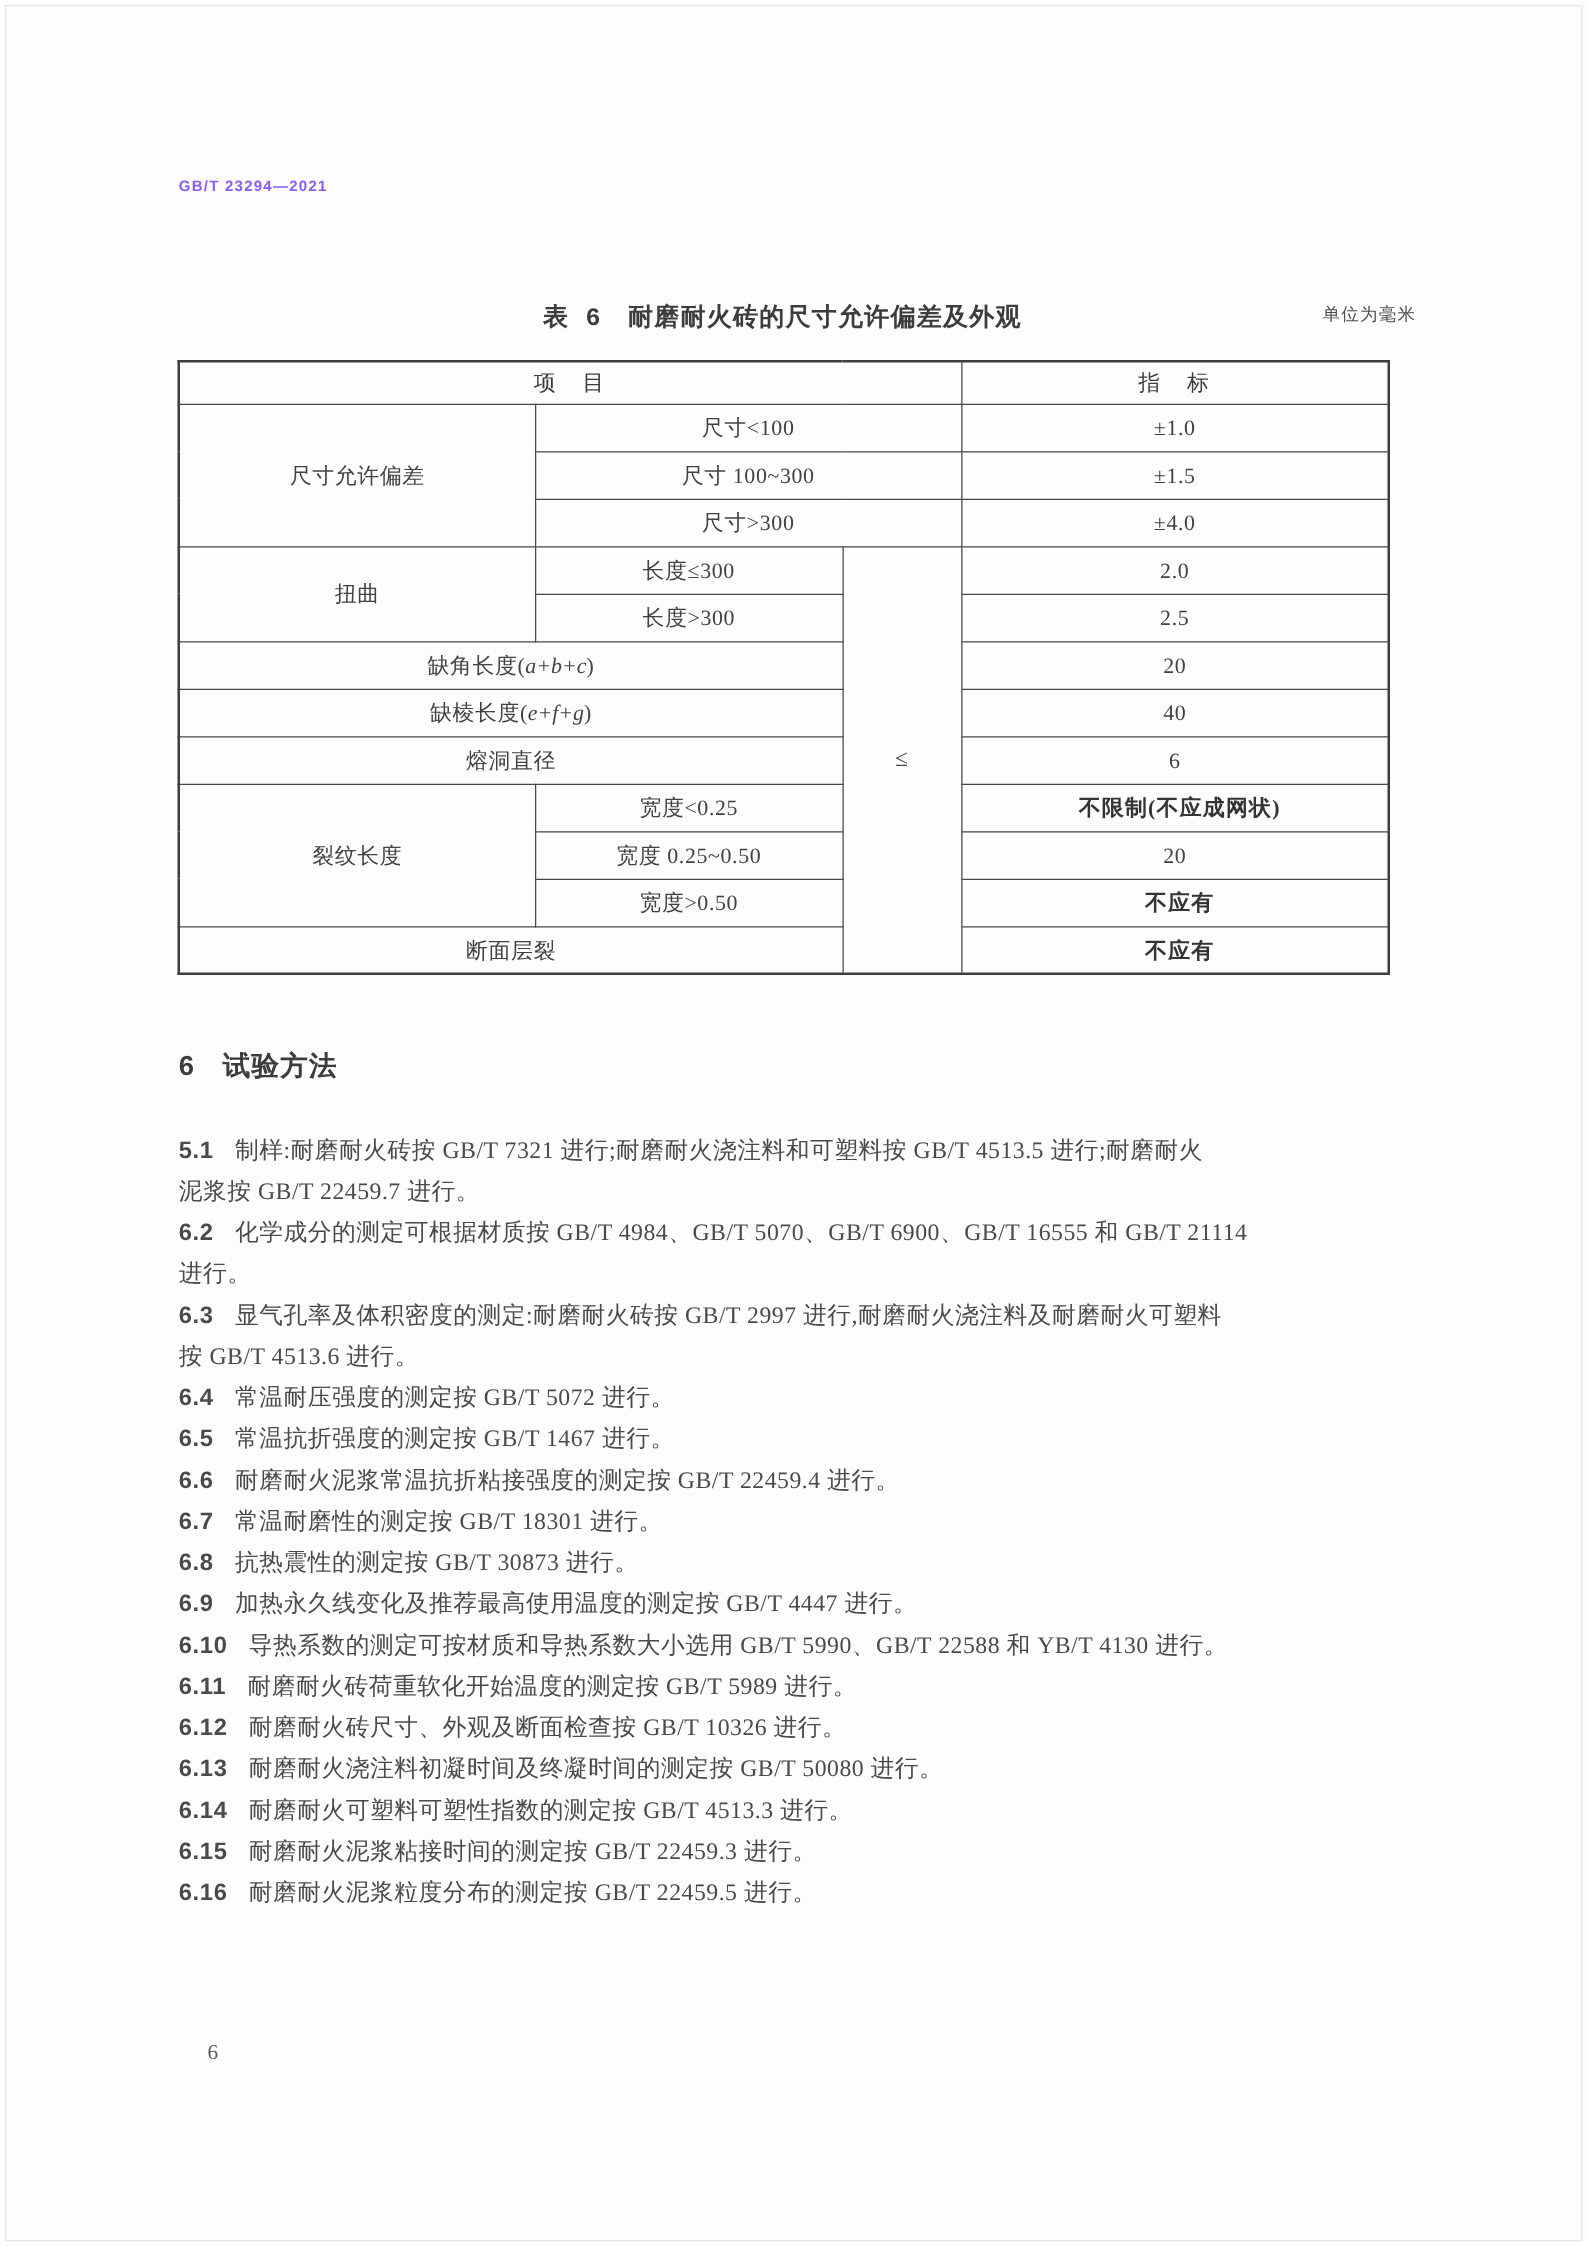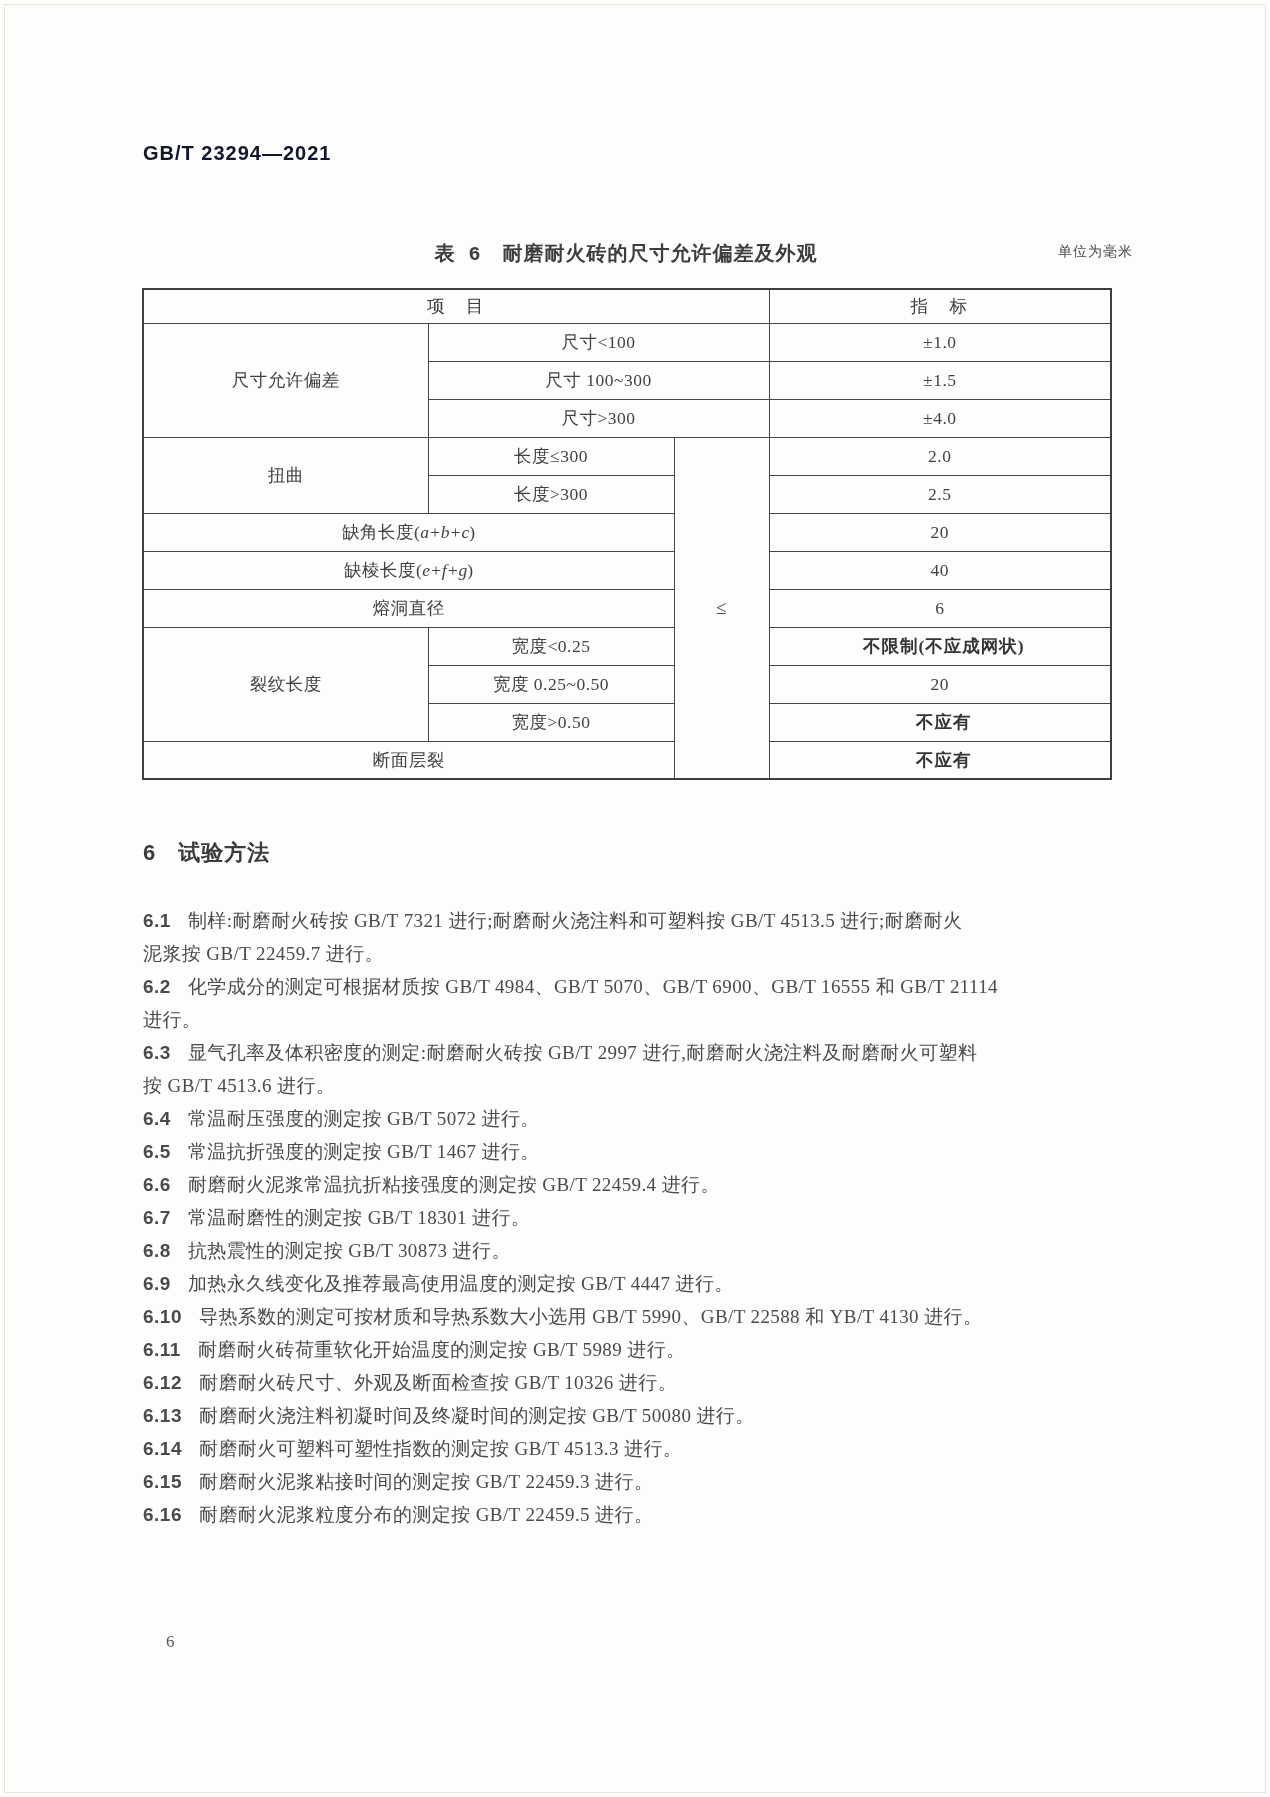--- a/index.html
+++ b/index.html
@@ -12,21 +12,21 @@
     overflow:hidden;
   }
   .page-frame {
     position:absolute; inset:4px;
     border:1px solid #e6e5e2;
     pointer-events:none;
   }
   .doc-code {
     position:absolute; left:143px; top:142px;
     font-family:"Liberation Sans","DejaVu Sans",sans-serif;
-    font-weight:600; font-size:20px; letter-spacing:1px; color:#0f172a;
+    font-weight:600; font-size:12px; letter-spacing:1px; color:#8b5cf6;
   }
   .caption-row {
     position:absolute; left:142px; top:240px; width:991px; height:30px;
   }
   .table-caption {
     position:absolute; left:0; right:23px; text-align:center;
     font-family:Liberation Mono, monospace;
     font-weight:700; font-size:20px; color:#3d3d3d; letter-spacing:1px;
   }
   .unit-note {
@@ -149,21 +149,21 @@
     <tr>
       <td colspan="2">断面层裂</td>
       <td class="bold-val">不应有</td>
     </tr>
   </tbody>
 </table>
 
 <div class="methods">
   <div class="m-heading"><span class="h-num">6</span><span>试验方法</span></div>
   <div class="m-body">
-    <div class="m-line"><span class="m-num">6.1</span><span>制样:耐磨耐火砖按 GB/T 7321 进行;耐磨耐火浇注料和可塑料按 GB/T 4513.5 进行;耐磨耐火</span></div>
+    <div class="m-line"><span class="m-num">5.1</span><span>制样:耐磨耐火砖按 GB/T 7321 进行;耐磨耐火浇注料和可塑料按 GB/T 4513.5 进行;耐磨耐火</span></div>
     <div class="m-line">泥浆按 GB/T 22459.7 进行。</div>
     <div class="m-line"><span class="m-num">6.2</span><span>化学成分的测定可根据材质按 GB/T 4984、GB/T 5070、GB/T 6900、GB/T 16555 和 GB/T 21114</span></div>
     <div class="m-line">进行。</div>
     <div class="m-line"><span class="m-num">6.3</span><span>显气孔率及体积密度的测定:耐磨耐火砖按 GB/T 2997 进行,耐磨耐火浇注料及耐磨耐火可塑料</span></div>
     <div class="m-line">按 GB/T 4513.6 进行。</div>
     <div class="m-line"><span class="m-num">6.4</span><span>常温耐压强度的测定按 GB/T 5072 进行。</span></div>
     <div class="m-line"><span class="m-num">6.5</span><span>常温抗折强度的测定按 GB/T 1467 进行。</span></div>
     <div class="m-line"><span class="m-num">6.6</span><span>耐磨耐火泥浆常温抗折粘接强度的测定按 GB/T 22459.4 进行。</span></div>
     <div class="m-line"><span class="m-num">6.7</span><span>常温耐磨性的测定按 GB/T 18301 进行。</span></div>
     <div class="m-line"><span class="m-num">6.8</span><span>抗热震性的测定按 GB/T 30873 进行。</span></div>

